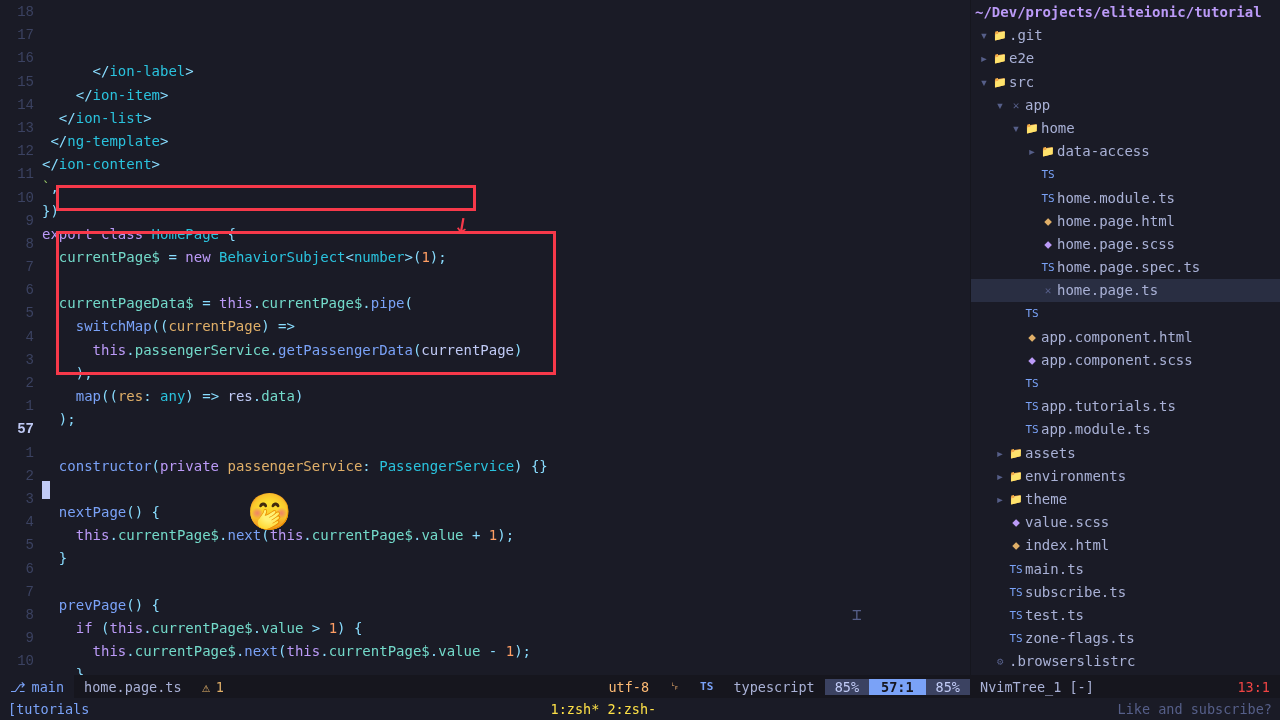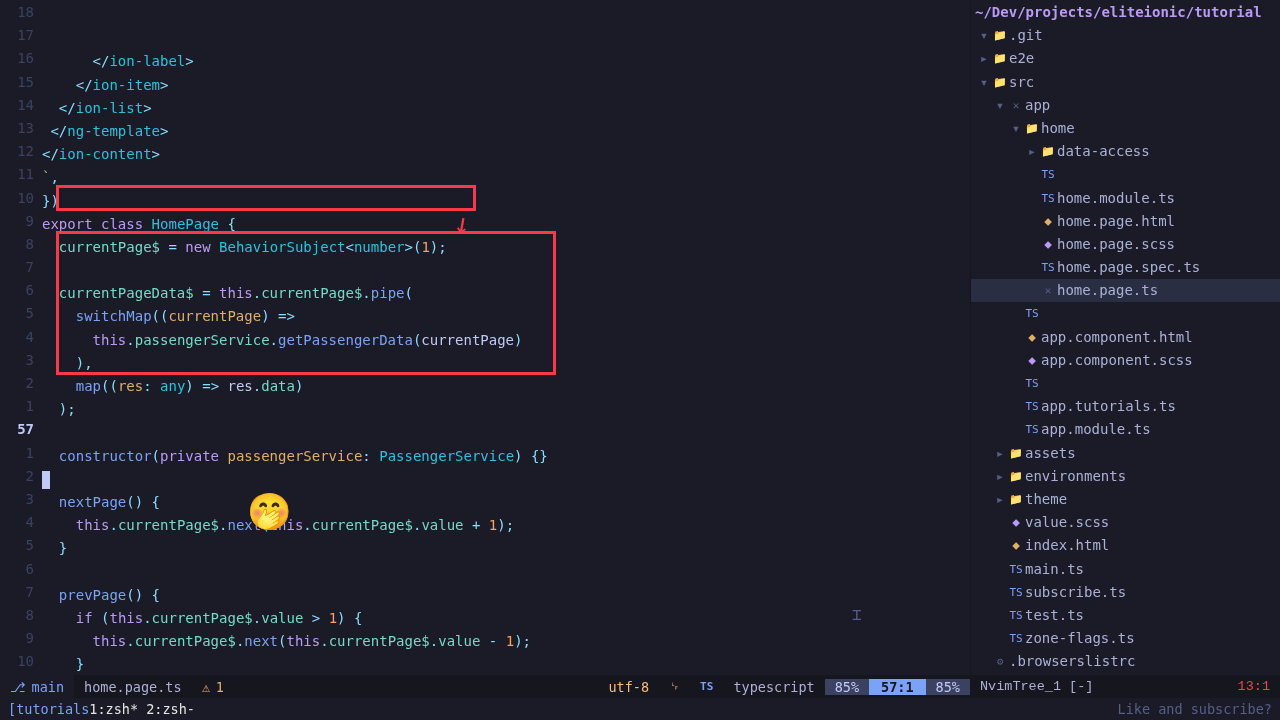--- a/index.html
+++ b/index.html
@@ -29,31 +29,32 @@
   width: 42px;
   text-align: right;
   padding-right: 8px;
   color: #3b4261;
   user-select: none;
   line-height: 23.2px;
   padding-top: 1px;
 }
 .gutter .ln {
   height: 23.2px;
+  font-family: Liberation Mono, monospace;
 }
 .gutter .current {
   color: #c0caf5;
   font-weight: bold;
 }
 .code {
   flex: 1;
   line-height: 23.2px;
   white-space: pre;
   position: relative;
-  padding-top: 4px;
+  padding-top: 14px;
 }
 .code .line {
   height: 23.2px;
 }
 .cursor-block {
   display: inline-block;
   width: 8px;
   height: 18px;
   background: #c0caf5;
   vertical-align: middle;
@@ -158,27 +159,26 @@
 
 .cmdline {
   height: 22px;
   display: flex;
   align-items: center;
   background: #1a1b26;
   padding: 0 8px;
   font-size: 13.5px;
 }
 .cmd-left { color: #7aa2f7; }
-.cmd-center { flex: 1; text-align: left; color: #e5e5e5; }
+.cmd-center { flex: 1; text-align: center; color: #fde047; }
 .cmd-right { color: #565f89; }
 
 .tree-right-part {
   width: 310px;
   display: flex;
-  font-family: Liberation Mono, monospace;
 }
 </style>
 </head>
 <body>
 
 <div class="main-area">
 
   <div class="editor-pane">
     <div class="gutter" id="gutter">
         <div class="ln">18</div>

